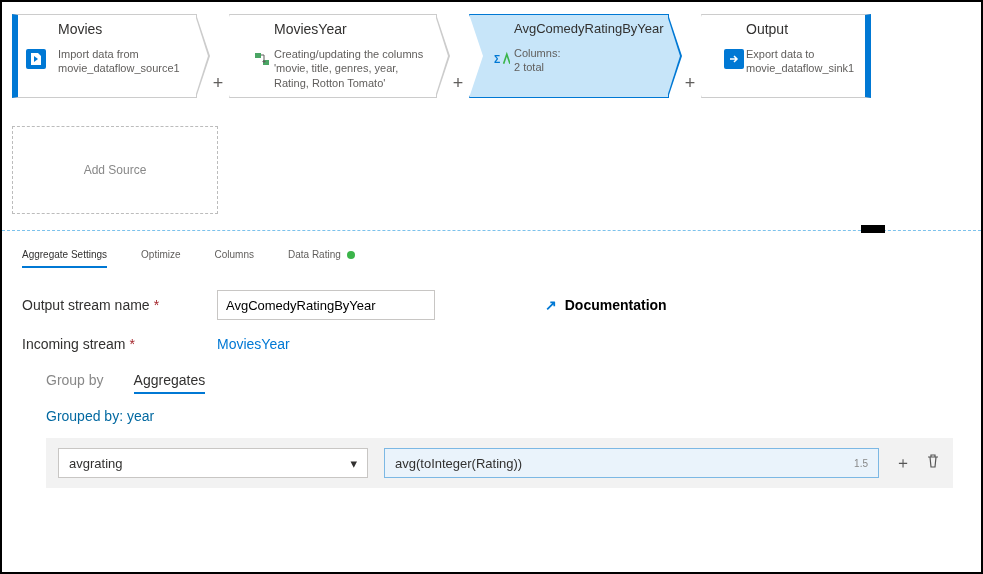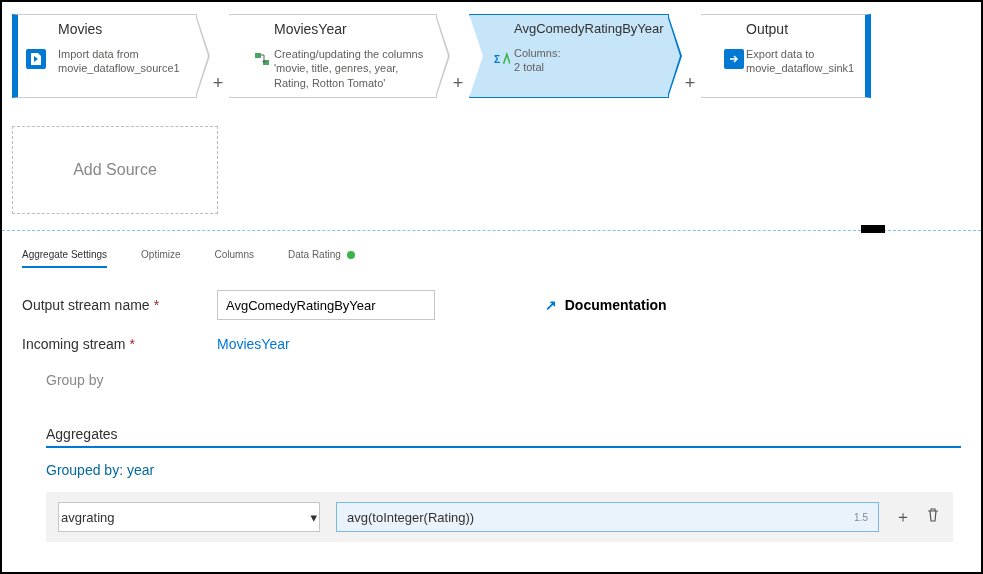--- a/index.html
+++ b/index.html
@@ -82,21 +82,21 @@
     width: 18px; text-align: center; font-size: 18px; color: #605e5c;
     align-self: flex-end; padding-bottom: 4px; cursor: pointer;
     margin-left: 12px; margin-right: 2px;
   }
   
   .add-source {
     margin: 28px 0 0 10px;
     width: 206px; height: 88px;
     border: 1px dashed #bcbcbc;
     display: flex; align-items: center; justify-content: center;
-    color: #888; font-size: 16px;
+    color: #888; font-size: 12px;
     cursor: pointer;
   }
   
   .divider-area { position: relative; margin-top: 16px; padding: 0; }
   .dash-line { border: none; border-top: 1px dashed #7cc2ec; width: 100%; }
   .grip {
     position: absolute; right: 96px; top: -5px;
     width: 24px; height: 8px; background: #000;
   }
   
@@ -109,36 +109,36 @@
   .tab .dot { display:inline-block; width:8px; height:8px; border-radius:50%; background:#3bb44a; margin-left:6px; vertical-align:middle; }
   
   .form-row { display: flex; align-items: center; margin-bottom: 16px; font-size: 14px; }
   .form-label { width: 195px; color: #323130; }
   .req { color: #a4262c; margin-left: 4px; }
   .text-input { width: 218px; height: 30px; border: 1px solid #c8c6c4; padding: 0 8px; font-size: 13px; }
   .doc-link { margin-left: 110px; color: #000; font-weight: 600; font-size: 14px; display:flex; align-items:center; gap:8px; cursor:pointer;}
   .doc-link .ext { color:#0078d4; font-size:14px; }
   .link-val { color: #0078d4; font-size: 14px; }
   
-  .subtabs { display: flex; gap: 30px; margin: 8px 0 14px 24px; flex-direction: column; }
+  .subtabs { display: flex; gap: 30px; margin: 8px 0 14px 24px; }
   .subtab { font-size: 14px; color: #888; padding: 4px 0; cursor:pointer; }
   .subtab.active { color: #323130; border-bottom: 2px solid #0078d4; }
   
   .grouped-by { margin: 8px 0 14px 24px; font-size: 14px; color:#0369a1; }
   
   .agg-row {
     margin: 0 8px 0 24px;
     background: #f2f2f2;
     padding: 10px 12px;
     display: flex; align-items: center; gap: 16px;
   }
   .sel-col {
     background: #fff; border: 1px solid #c8c6c4; height: 30px;
-    width: 262px; display:flex; align-items:center; justify-content:space-between;
-    padding: 0 2px; font-size:13px; cursor:pointer;
+    width: 310px; display:flex; align-items:center; justify-content:space-between;
+    padding: 0 10px; font-size:13px; cursor:pointer;
   }
   .expr-col {
     background: #eaf3fb; border: 1px solid #7cb8e4; height: 30px;
     flex: 1; display:flex; align-items:center; justify-content:space-between;
     padding: 0 10px; font-size:13px; cursor:text;
   }
   .expr-col .hint { color:#888; font-size:10px; }
   .row-actions { display:flex; gap:14px; font-size:16px; color:#555; }
   .row-actions span { cursor:pointer; }
   

